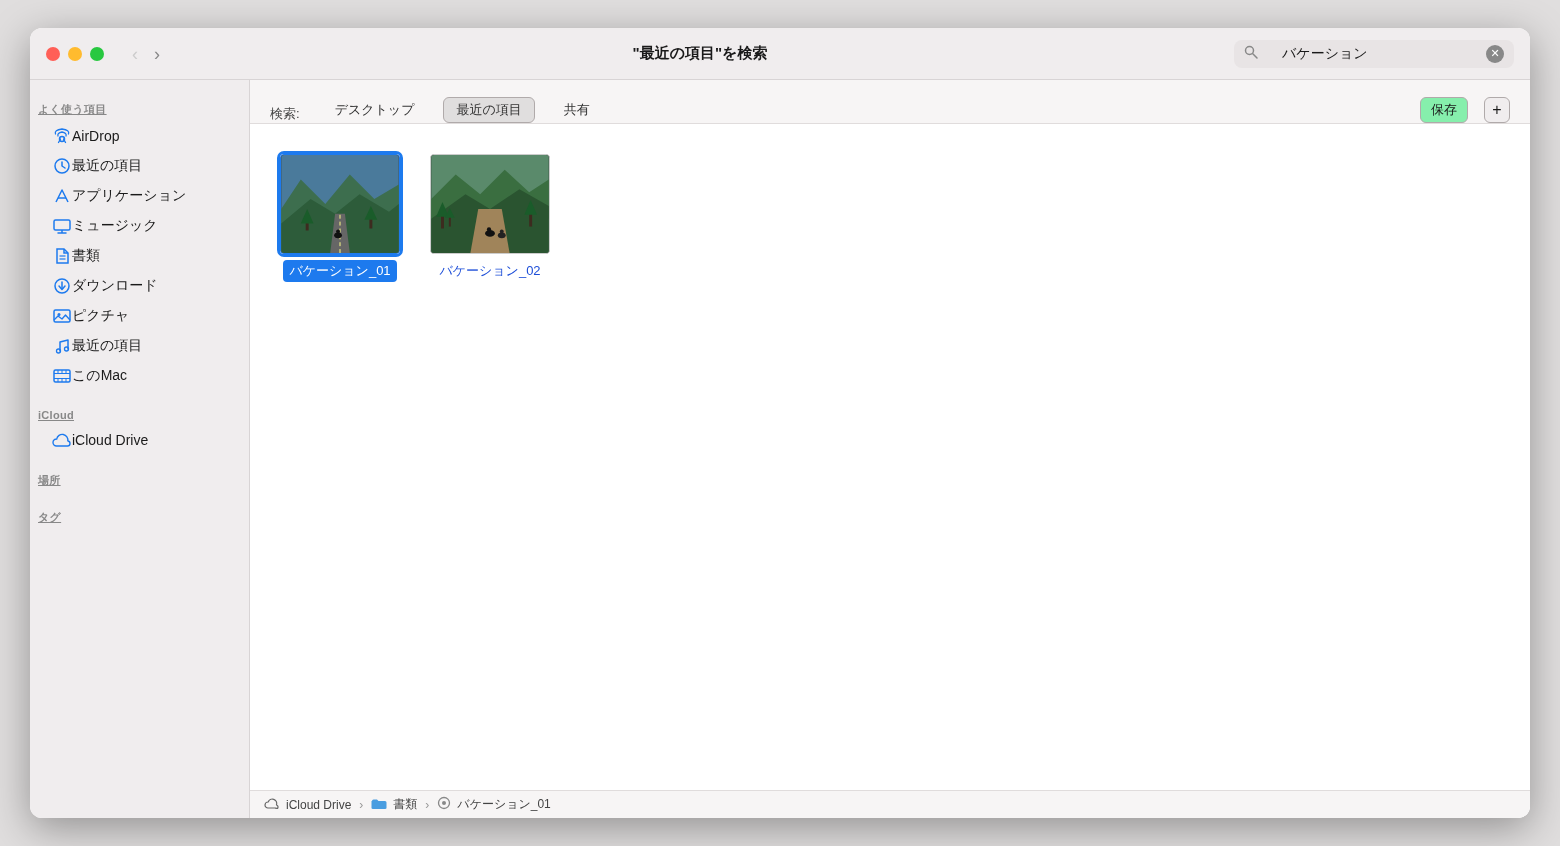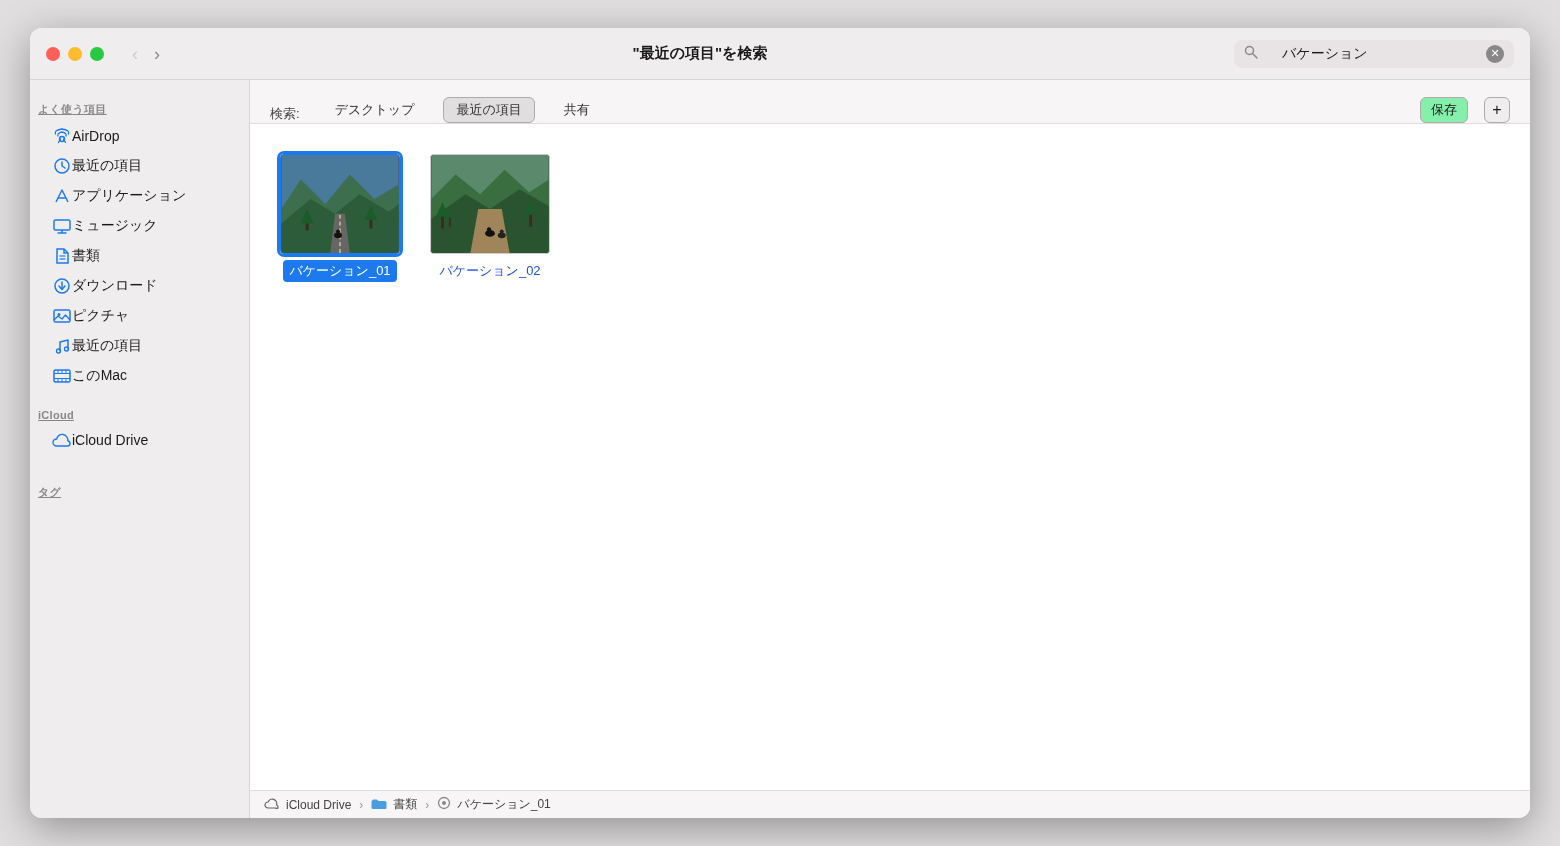--- a/index.html
+++ b/index.html
@@ -442,20 +442,21 @@
       <div class="sidebar-item">
         <span class="si-icon si-blue">
           <svg width="20" height="16" viewBox="0 0 20 16" fill="none">
             <path d="M15.5 14H4.5a3.5 3.5 0 010-7h.2A4 4 0 1115.8 9H15.5a2.5 2.5 0 010 5z" stroke="#1d7aee" stroke-width="1.4" fill="none"></path>
           </svg>
         </span>
         <span>iCloud Drive</span>
       </div>
 
       <div style="margin-top:12px;"></div>
+      <div class="sidebar-section-label">場所</div>
 
       <div style="margin-top:12px;"></div>
       <div class="sidebar-section-label">タグ</div>
     </div>
 
     <div class="main">
 
       <div class="toolbar">
         <span class="toolbar-label">検索:</span>
         <button class="scope-btn">デスクトップ</button>

